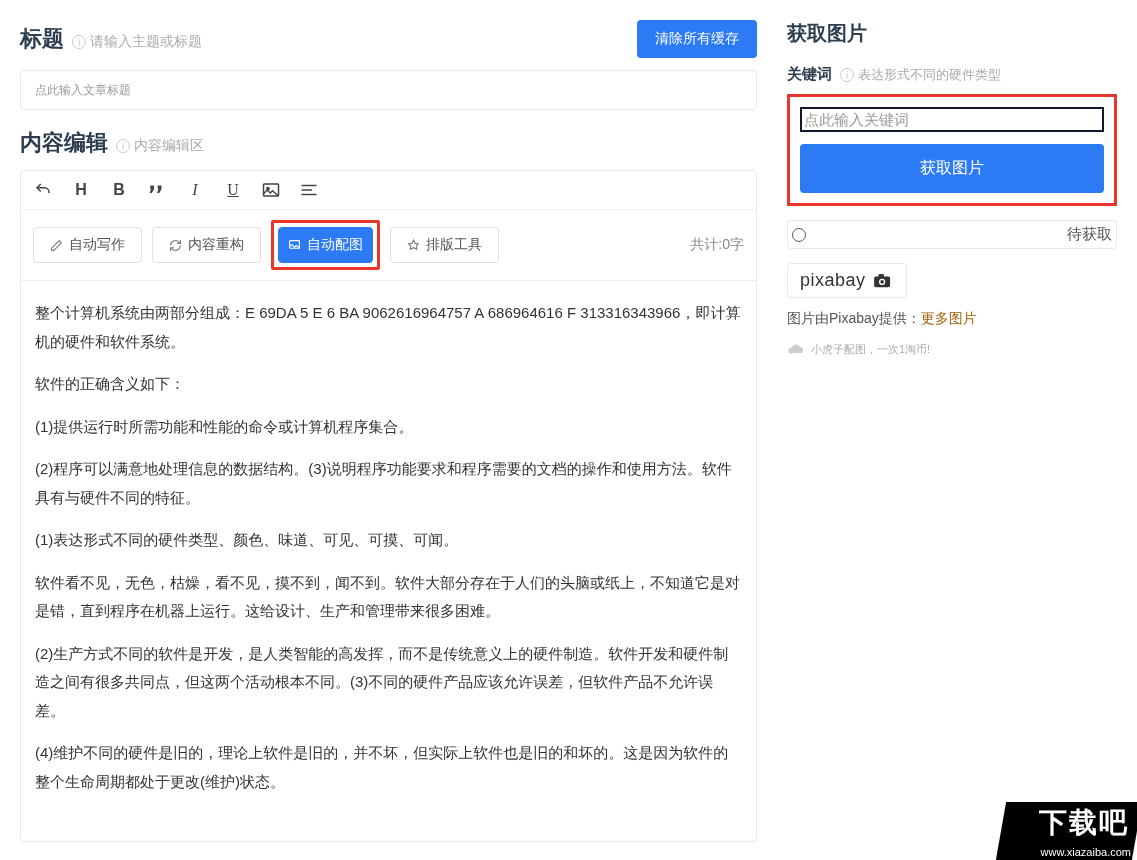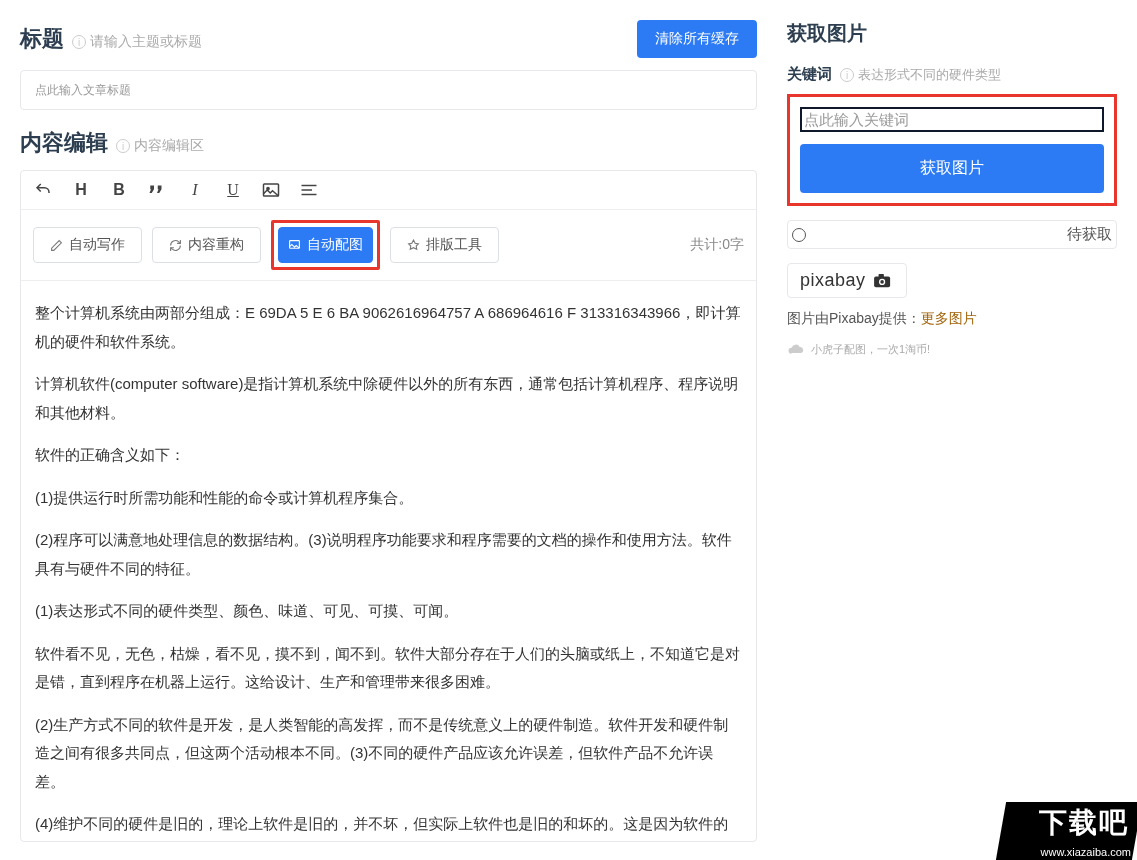--- a/index.html
+++ b/index.html
@@ -145,21 +145,20 @@
           <svg width="13" height="13" viewBox="0 0 24 24" fill="none" stroke="#777" stroke-width="2">
               <path d="M12 2l3 6 6 1-4 4 1 6-6-3-6 3 1-6-4-4 6-1 3-6z"></path>
             </svg>
           <span>排版工具</span>
         </button>
         <span class="count-text">共计:0字</span>
       </div>
 
       <div class="editor-content">
         <p>整个计算机系统由两部分组成：E 69DA 5 E 6 BA 9062616964757 A 686964616 F 313316343966，即计算机的硬件和软件系统。</p>
-        <p>计算机软件(computer software)是指计算机系统中除硬件以外的所有东西，通常包括计算机程序、程序说明和其他材料。</p>
         <p>软件的正确含义如下：</p>
         <p>(1)提供运行时所需功能和性能的命令或计算机程序集合。</p>
         <p>(2)程序可以满意地处理信息的数据结构。(3)说明程序功能要求和程序需要的文档的操作和使用方法。软件具有与硬件不同的特征。</p>
         <p>(1)表达形式不同的硬件类型、颜色、味道、可见、可摸、可闻。</p>
         <p>软件看不见，无色，枯燥，看不见，摸不到，闻不到。软件大部分存在于人们的头脑或纸上，不知道它是对是错，直到程序在机器上运行。这给设计、生产和管理带来很多困难。</p>
         <p>(2)生产方式不同的软件是开发，是人类智能的高发挥，而不是传统意义上的硬件制造。软件开发和硬件制造之间有很多共同点，但这两个活动根本不同。(3)不同的硬件产品应该允许误差，但软件产品不允许误差。</p>
         <p>(4)维护不同的硬件是旧的，理论上软件是旧的，并不坏，但实际上软件也是旧的和坏的。这是因为软件的整个生命周期都处于更改(维护)状态。</p>
       </div>
     </div>
   </div>

